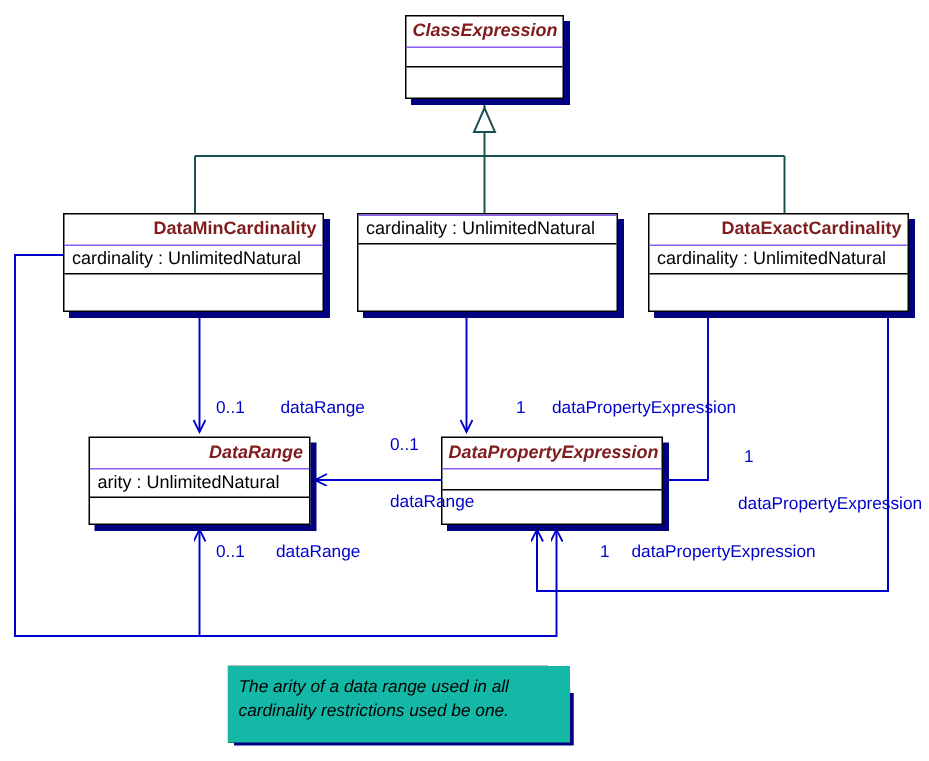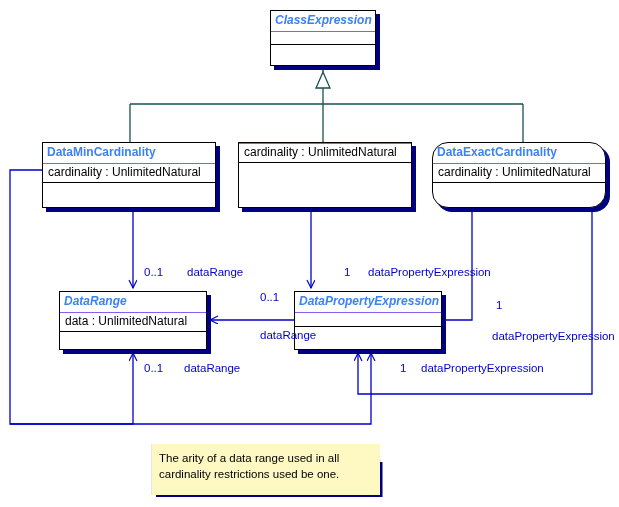--- a/index.html
+++ b/index.html
@@ -25,24 +25,24 @@
   
   .uml-class {
     position: absolute;
     box-sizing: border-box;
     background: #ffffff;
     border: 1px solid #000000;
     box-shadow: 4px 4px 0 0 #000080;
     z-index: 5;
   }
   .uml-name {
-    text-align: left;
+    text-align: right;
     font-size: 12px;
     font-weight: bold;
-    color: #3b82f6;
+    color: #7f1d1d;
     padding: 3px 4px 4px 4px;
     line-height: 13px;
     white-space: nowrap;
     overflow: hidden;
   }
   .uml-name.abstract { font-style: italic; }
   .uml-attrs {
     border-top: 1px solid #8b5cf6;
     min-height: 8px;
     padding: 1px 5px 2px 5px;
@@ -66,22 +66,23 @@
     white-space: nowrap;
     line-height: 13px;
     z-index: 6;
     padding-left: 46px;
   }
 
   
   .uml-note {
     position: absolute;
     box-sizing: border-box;
-    background: #fef9c3;
+    background: #14b8a6;
     z-index: 5;
+    font-style: italic;
   }
   .uml-note-text {
     position: absolute;
     left: 7px;
     top: 6px;
     right: 6px;
     font-size: 11.5px;
     color: #000000;
     line-height: 16px;
   }
@@ -152,32 +153,32 @@
     <div class="uml-ops" style="height:22px;"></div>
   </div>
 
   <div class="uml-class" style="left:238px; top:142px; width:174px; height:66px;">
     <div class="uml-attrs">
       <div class="uml-attr">cardinality : UnlimitedNatural</div>
     </div>
     <div class="uml-ops" style="height:22px;"></div>
   </div>
 
-  <div class="uml-class" style="left:432px; top:142px; width:174px; height:66px;border-radius:16px;">
+  <div class="uml-class" style="left:432px; top:142px; width:174px; height:66px;">
     <div class="uml-name">DataExactCardinality</div>
     <div class="uml-attrs">
       <div class="uml-attr">cardinality : UnlimitedNatural</div>
     </div>
     <div class="uml-ops" style="height:22px;"></div>
   </div>
 
   <div class="uml-class" style="left:59px; top:291px; width:148px; height:59px;">
     <div class="uml-name abstract">DataRange</div>
     <div class="uml-attrs">
-      <div class="uml-attr">data : UnlimitedNatural</div>
+      <div class="uml-attr">arity : UnlimitedNatural</div>
     </div>
     <div class="uml-ops" style="height:18px;"></div>
   </div>
 
   <div class="uml-class" style="left:294px; top:291px; width:148px; height:59px;">
     <div class="uml-name abstract">DataPropertyExpression</div>
     <div class="uml-attrs" style="height:10px;"></div>
     <div class="uml-ops" style="height:25px;"></div>
   </div>
 

